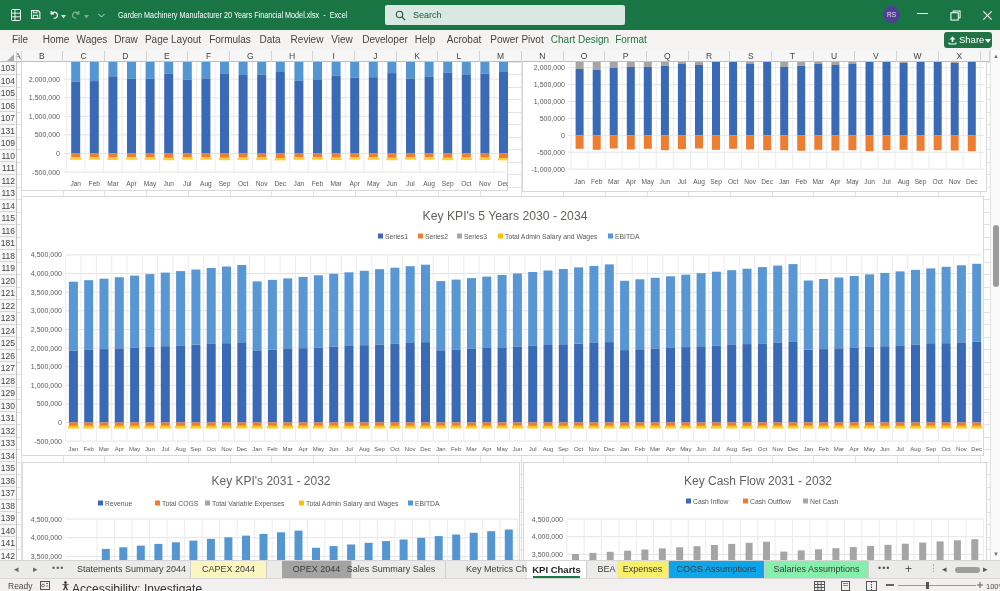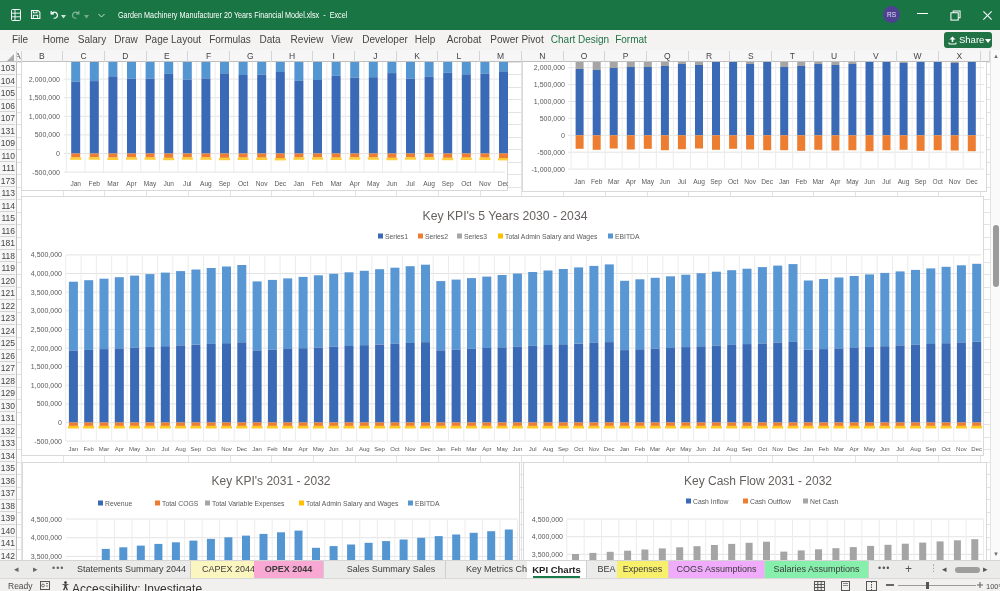--- a/index.html
+++ b/index.html
@@ -107,35 +107,42 @@
       <path d="M11 1 L11 5 L7 5" fill="none" stroke="#fff" stroke-width="1.6"></path>
       <path d="M11 5 C9 1.5 4 1.5 2.5 5 C1 8.5 4 11.5 7.5 11" fill="none" stroke="#fff" stroke-width="1.7"></path>
     </svg>
     <svg class="abs" style="left:84px;top:15px;opacity:.5" width="5" height="3.5" viewBox="0 0 5 3.5">
       <path d="M0 0 L5 0 L2.5 3.5 Z" fill="#cfe3d8"></path>
     </svg>
     <svg class="abs" style="left:98px;top:13px;opacity:.85" width="7" height="5" viewBox="0 0 7 5">
       <path d="M0.5 1 L3.5 4 L6.5 1" fill="none" stroke="#e8f1ec" stroke-width="1"></path>
     </svg>
     <div class="abs" style="left:118px;top:10px;font-size:8.5px;color:#fff;white-space:nowrap;transform:scaleX(0.85);transform-origin:0 0">Garden Machinery Manufacturer 20 Years Financial Model.xlsx &nbsp;-&nbsp; Excel</div>
+    <div class="abs" style="left:385px;top:5px;width:240px;height:20px;background:#D9E8E0;border-radius:2px;">
+      <svg class="abs" style="left:10px;top:4.5px" width="11" height="11" viewBox="0 0 11 11">
+        <circle cx="4.5" cy="4.5" r="3.2" fill="none" stroke="#21543A" stroke-width="1.1"></circle>
+        <line x1="7" y1="7" x2="10" y2="10" stroke="#21543A" stroke-width="1.1"></line>
+      </svg>
+      <span class="abs" style="left:28px;top:5px;font-size:9px;color:#21543A">Search</span>
+    </div>
     <div class="abs" style="left:883px;top:6px;width:17px;height:17px;border-radius:50%;background:#4E4192;color:#E5E1F2;font-size:6.5px;text-align:center;line-height:17px">RS</div>
     <div class="abs" style="left:917px;top:13px;width:11px;height:1.4px;background:#fff"></div>
     <svg class="abs" style="left:950px;top:10px" width="11" height="11" viewBox="0 0 12 12">
       <rect x="1" y="3" width="8" height="8" fill="none" stroke="#fff" stroke-width="1.1"></rect>
       <path d="M3.5 3 V1 H11 V8.5 H9" fill="none" stroke="#fff" stroke-width="1.1"></path>
     </svg>
     <svg class="abs" style="left:982px;top:10px" width="11" height="11" viewBox="0 0 12 12">
       <line x1="1.5" y1="1.5" x2="10.5" y2="10.5" stroke="#fff" stroke-width="1.1"></line>
       <line x1="10.5" y1="1.5" x2="1.5" y2="10.5" stroke="#fff" stroke-width="1.1"></line>
     </svg>
   </div>
 <div class="abs menubar">
     <span style="left:20px;transform:translateX(-50%)">File</span>
     <span style="left:56px;transform:translateX(-50%)">Home</span>
-    <span style="left:92px;transform:translateX(-50%)">Salary</span>
+    <span style="left:92px;transform:translateX(-50%)">Wages</span>
     <span style="left:126px;transform:translateX(-50%)">Draw</span>
     <span style="left:173px;transform:translateX(-50%)">Page Layout</span>
     <span style="left:230px;transform:translateX(-50%)">Formulas</span>
     <span style="left:270px;transform:translateX(-50%)">Data</span>
     <span style="left:307px;transform:translateX(-50%)">Review</span>
     <span style="left:342px;transform:translateX(-50%)">View</span>
     <span style="left:385px;transform:translateX(-50%)">Developer</span>
     <span style="left:425px;transform:translateX(-50%)">Help</span>
     <span style="left:464px;transform:translateX(-50%)">Acrobat</span>
     <span style="left:517px;transform:translateX(-50%)">Power Pivot</span>
@@ -187,21 +194,21 @@
 <div class="abs rowhead">
     <div style="top:0.0px">103</div>
     <div style="top:12.5px">104</div>
     <div style="top:25.0px">105</div>
     <div style="top:37.5px">106</div>
     <div style="top:50.0px">107</div>
     <div style="top:62.5px">131</div>
     <div style="top:75.0px">109</div>
     <div style="top:87.5px">110</div>
     <div style="top:100.0px">111</div>
-    <div style="top:112.5px">173</div>
+    <div style="top:112.5px">112</div>
     <div style="top:125.0px">113</div>
     <div style="top:137.5px">114</div>
     <div style="top:150.0px">115</div>
     <div style="top:162.5px">116</div>
     <div style="top:175.0px">181</div>
     <div style="top:187.5px">118</div>
     <div style="top:200.0px">119</div>
     <div style="top:212.5px">120</div>
     <div style="top:225.0px">121</div>
     <div style="top:237.5px">122</div>
@@ -1064,27 +1071,27 @@
     <div class="abs" style="left:2px;top:3px;font-size:6px;color:#707070">▲</div>
     <div class="abs" style="left:2px;top:175px;width:6px;height:62px;background:#9B9B9B;border-radius:3px"></div>
     <div class="abs" style="left:2px;top:501px;font-size:6px;color:#707070">▼</div>
   </div>
 <div class="abs tabbar">
     <div class="abs" style="left:14px;top:3px;font-size:9px;color:#666">◂</div>
     <div class="abs" style="left:33px;top:3px;font-size:9px;color:#666">▸</div>
     <div class="abs" style="left:52px;top:2px;font-size:9px;color:#666;letter-spacing:1px">•••</div>
     <div class="tab" style="left:73px;width:118px;">Statements Summary 2044</div>
     <div class="tab" style="left:191px;width:76px;background:#FBF6C0;">CAPEX 2044</div>
-    <div class="tab" style="left:254px;width:70px;background:#f9a8d4;font-weight:bold;">OPEX 2044</div>
+    <div class="tab" style="left:282px;width:70px;background:#a3a3a3;">OPEX 2044</div>
     <div class="tab" style="left:337px;width:109px;">Sales Summary Sales</div>
     <div class="tab" style="left:464px;width:81px;">Key Metrics Charts</div>
     <div class="tab" style="left:527px;width:60px;background:#FFFFFF;font-weight:bold;color:#222;font-size:9.5px">KPI Charts<div class="abs" style="left:6px;right:6px;bottom:1px;height:2px;background:#1A7A4A"></div></div>
     <div class="tab" style="left:587px;width:40px;">BEA</div>
     <div class="tab" style="left:617px;width:52px;background:#F8F06B;">Expenses</div>
-    <div class="tab" style="left:669px;width:96px;background:#f0abfc;">COGS Assumptions</div>
+    <div class="tab" style="left:669px;width:96px;background:#0ea5e9;">COGS Assumptions</div>
     <div class="tab" style="left:765px;width:104px;background:#86efac;">Salaries Assumptions</div>
     <div class="abs" style="left:878px;top:2px;font-size:9px;color:#555;letter-spacing:1px">•••</div>
     <div class="abs" style="left:905px;top:1px;font-size:12px;color:#555">+</div>
     <div class="abs" style="left:929px;top:2px;font-size:9px;color:#888">⋮</div>
     <div class="abs" style="left:942px;top:3px;font-size:9px;color:#555">◂</div>
     <div class="abs" style="left:955px;top:6px;width:25px;height:6px;background:#9E9E9E;border-radius:3px"></div>
     <div class="abs" style="left:983px;top:3px;font-size:9px;color:#555">▸</div>
   </div>
 <div class="abs statusbar">
     <span class="abs" style="left:8px;top:2px">Ready</span>

